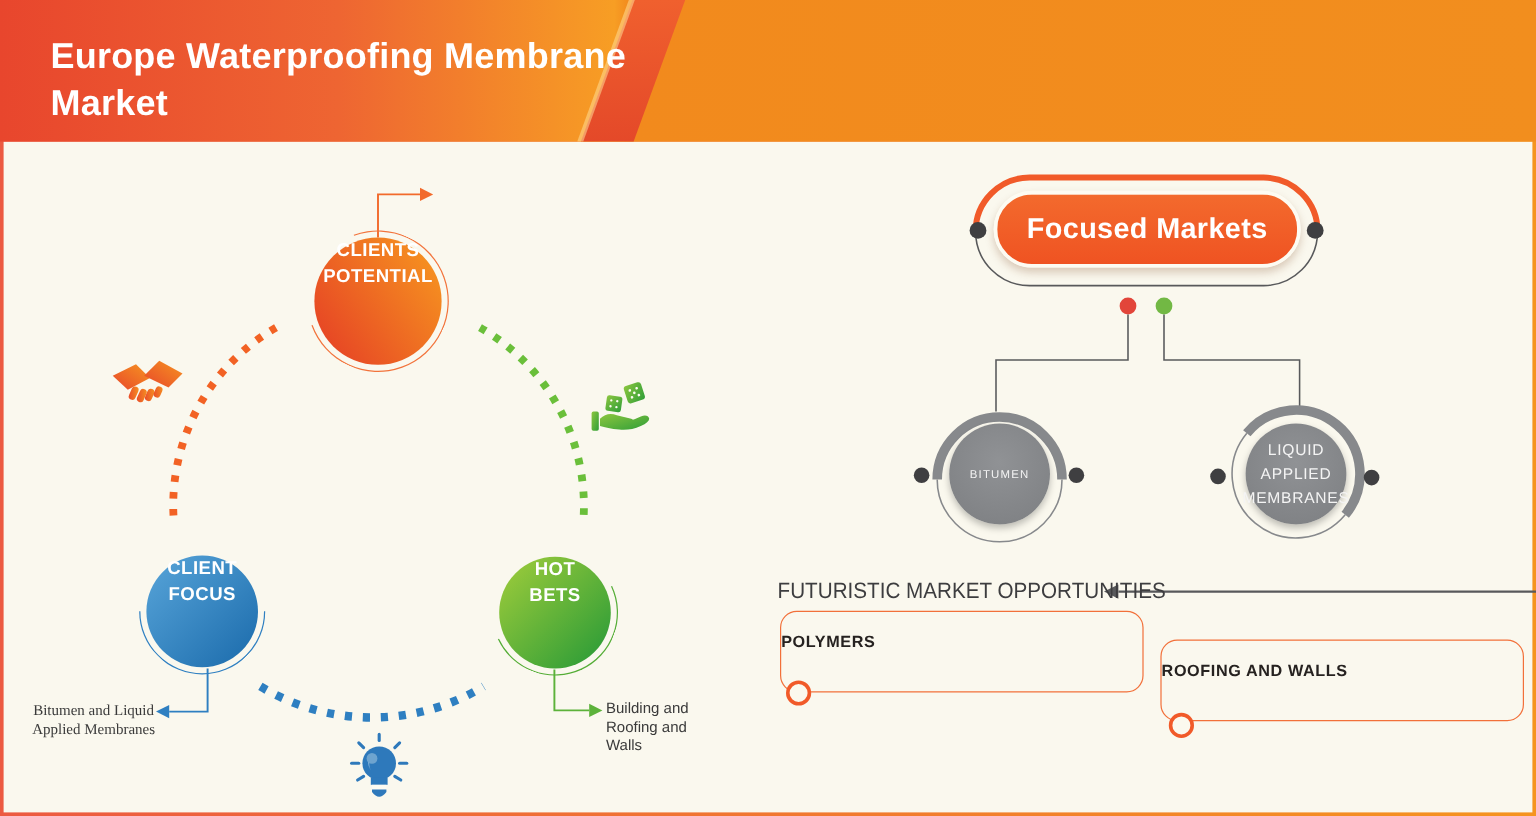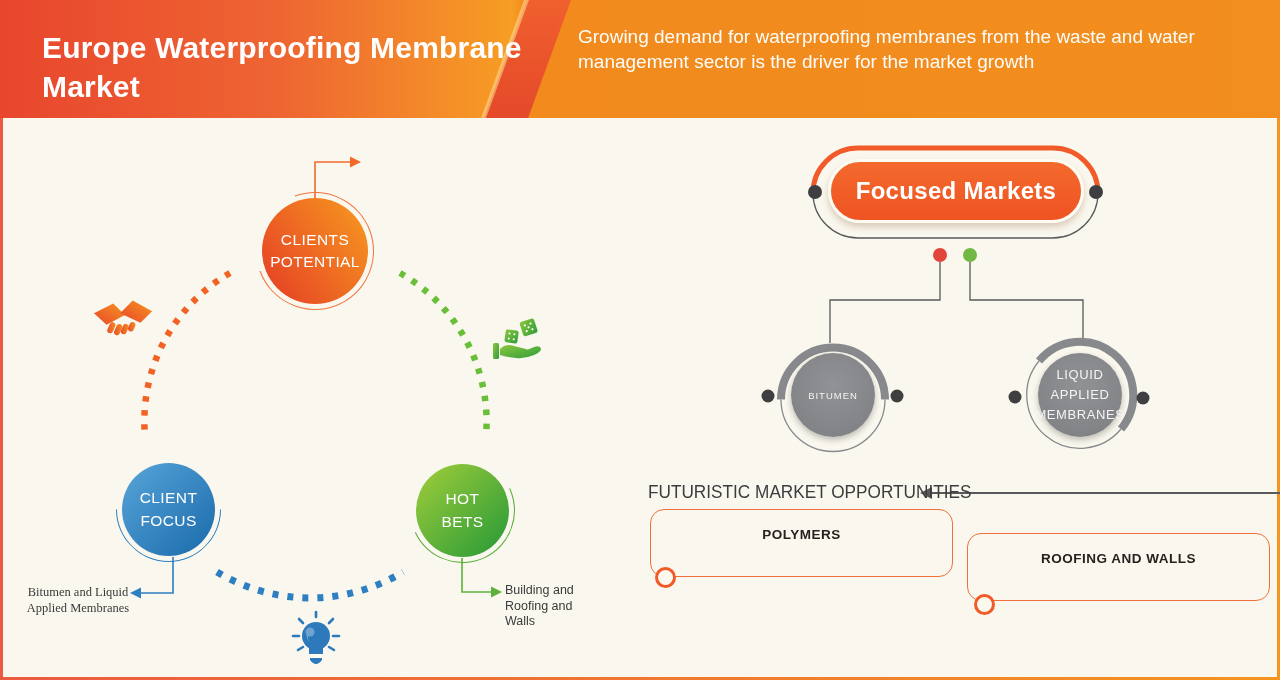--- a/index.html
+++ b/index.html
@@ -18,22 +18,22 @@
           font-size:30px;font-weight:bold;line-height:1.3;letter-spacing:.2px;}
   .header-sub{position:absolute;left:578px;top:24px;width:648px;color:#fdfdfb;
           font-size:19px;font-weight:normal;line-height:1.32;}
 
   
   .abs{position:absolute;}
   .prewrap{white-space:pre-line;}
   svg.layer{position:absolute;left:0;top:118px;width:1280px;height:559px;}
 
   
-  .node{position:absolute;border-radius:50%;display:flex;align-items:center;justify-content:center;
-        color:#fff;text-align:center;line-height:1.45;letter-spacing:.4px;}
+  .node{position:absolute;border-radius:50%;display:flex;justify-content:center;
+        color:#fff;text-align:center;line-height:1.45;letter-spacing:.4px;font-weight:bold;}
   .node .ring{position:absolute;inset:-6px;border-radius:50%;border:1.7px solid transparent;}
   .node-cp{left:262px;top:198px;width:106px;height:106px;font-size:15.5px;
         background:linear-gradient(55deg,#e64325 8%,#f69320 92%);}
   .node-cp .ring{border-color:#f2733b;border-left-color:transparent;transform:rotate(25deg);}
   .node-cf{left:122px;top:463px;width:93px;height:93px;font-size:15.5px;
         background:linear-gradient(135deg,#55a2d7 5%,#1d6dad 95%);}
   .node-cf .ring{border-right-color:#2e7fc1;border-bottom-color:#2e7fc1;transform:rotate(45deg);}
   .node-hb{left:416px;top:464px;width:93px;height:93px;font-size:15.5px;
         background:linear-gradient(135deg,#9ccb3b 5%,#2a9b37 95%);}
   .node-hb .ring{border-right-color:#54ad36;border-bottom-color:#54ad36;transform:rotate(20deg);}
@@ -50,36 +50,35 @@
         box-shadow:0 3px 6px rgba(0,0,0,.25);
         display:flex;align-items:center;justify-content:center;color:#f4f4f4;text-align:center;}
   .gn-bitumen{left:791px;top:353px;font-size:9.5px;letter-spacing:1px;}
   .gn-lam{left:1038px;top:353px;font-size:13px;letter-spacing:.6px;line-height:1.55;}
 
   
   .fut-heading{position:absolute;left:648px;top:481px;color:#3d3d3f;font-size:18.5px;
         letter-spacing:0;transform:scaleX(.93);transform-origin:left;}
   .opp-box{position:absolute;top:509px;width:303px;height:68px;box-sizing:border-box;
         border:1.6px solid #f2703a;border-radius:14px;}
-  .opp-box .lbl{margin-top:17px;text-align:center;font-size:13.5px;font-weight:bold;
+  .opp-box .lbl{margin-top:17px;font-size:13.5px;font-weight:bold;
         letter-spacing:.5px;color:#262220;}
   .opp-ring{position:absolute;width:21px;height:21px;border-radius:50%;box-sizing:border-box;
         border:3.5px solid #f15a29;background:#fbf9ee;}
 </style>
 </head>
 <body>
 
 <div class="canvas">
   <div class="inner-bg"></div>
 
   <div class="header">
     <div class="slash"></div>
     <div class="slash-hi"></div>
     <div class="header-title">Europe Waterproofing Membrane Market</div>
-    <div class="header-sub">Growing demand for waterproofing membranes from the waste and water management sector is the driver for the market growth</div>
   </div>
 
   <svg class="layer" viewBox="0 0 1280 559">
 
     <path d="M 230 155 A 171 171 0 0 0 145 318" fill="none" stroke="#f26224" stroke-width="6.5" stroke-dasharray="5.5 8.5"></path>
     <path d="M 400 155 A 171 171 0 0 1 486 318" fill="none" stroke="#6abf3a" stroke-width="6.5" stroke-dasharray="5.5 8.5"></path>
     <path d="M 217 454 A 180 180 0 0 0 403 454" fill="none" stroke="#2e7fc1" stroke-width="7" stroke-dasharray="6 9"></path>
 
     <path d="M 315 80 V 44 H 350" fill="none" stroke="#f26a2b" stroke-width="1.6"></path>
     <polygon points="350,38.5 361,44 350,49.5" fill="#f26a2b"></polygon>

